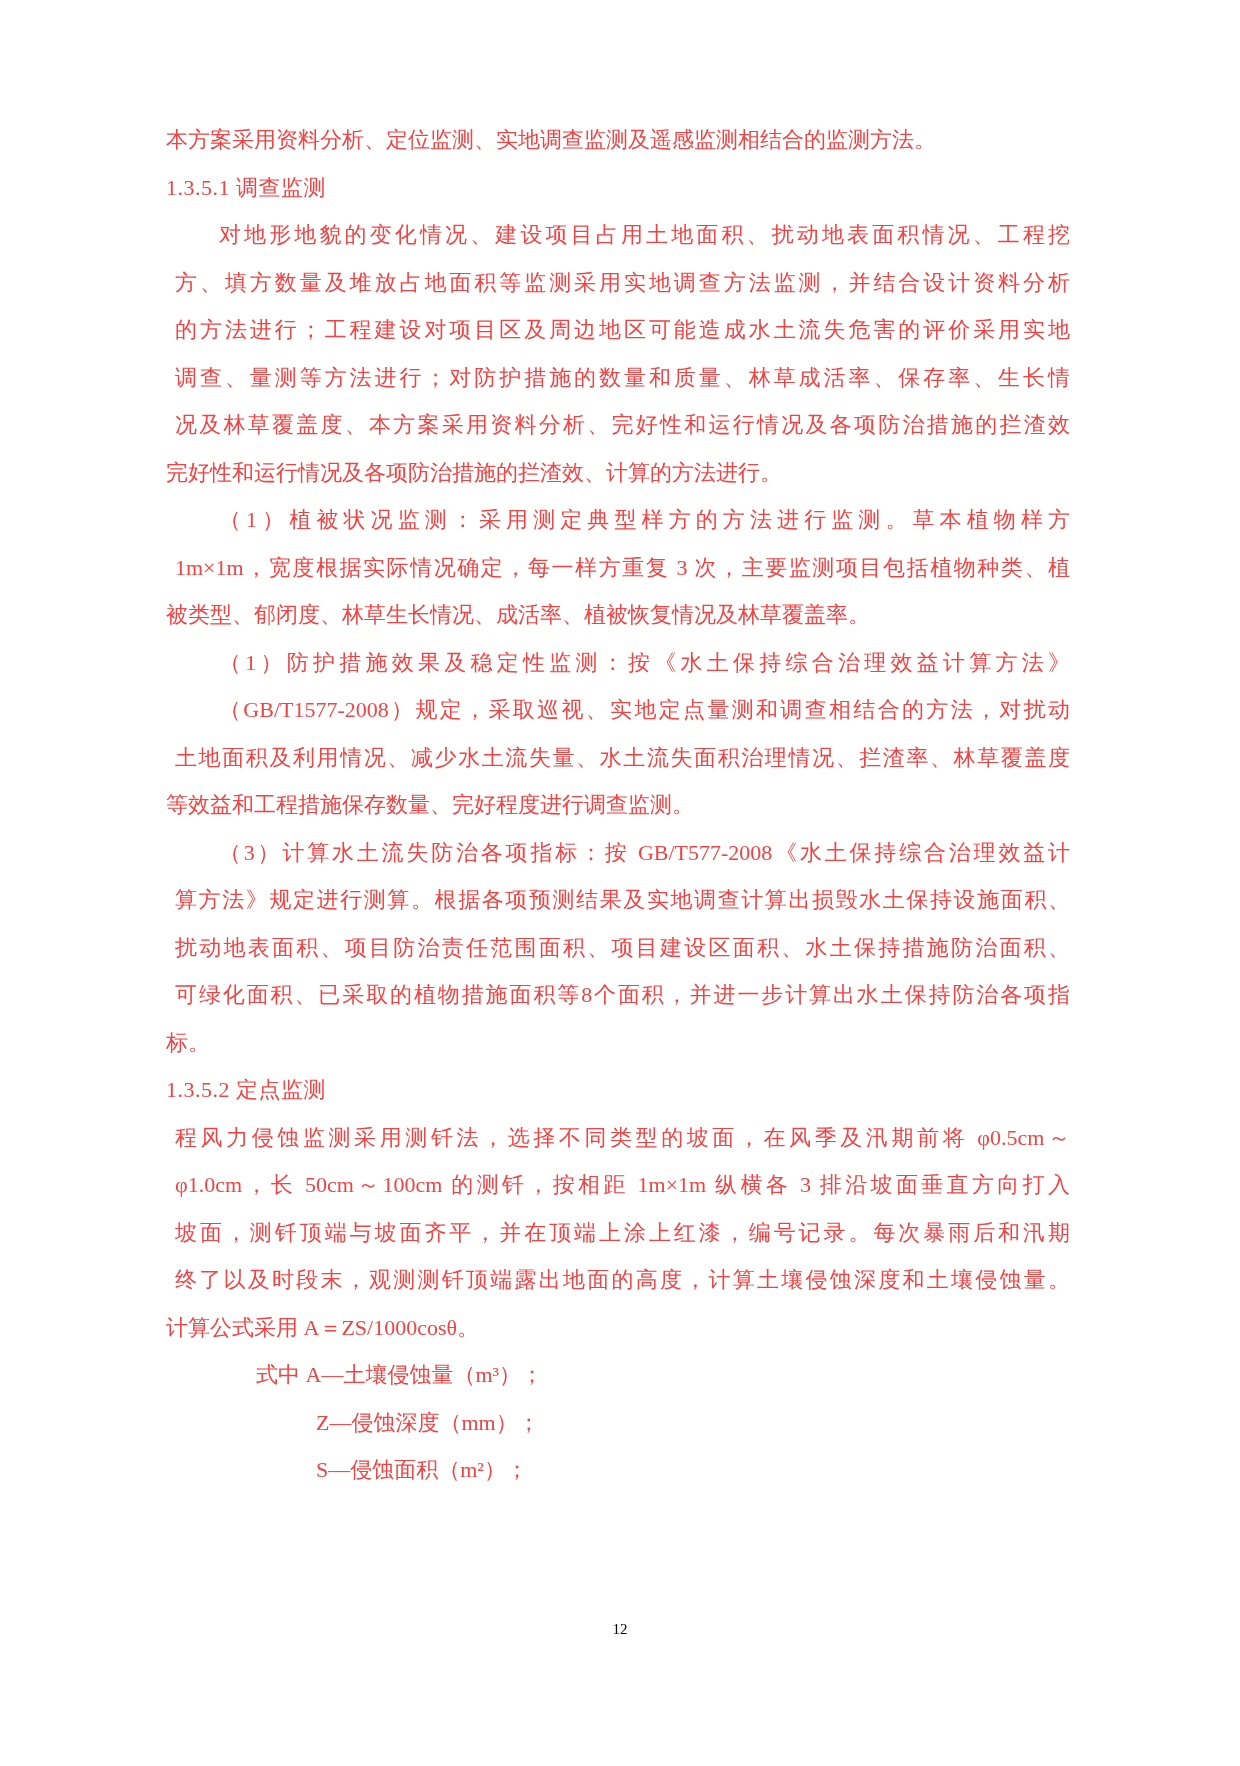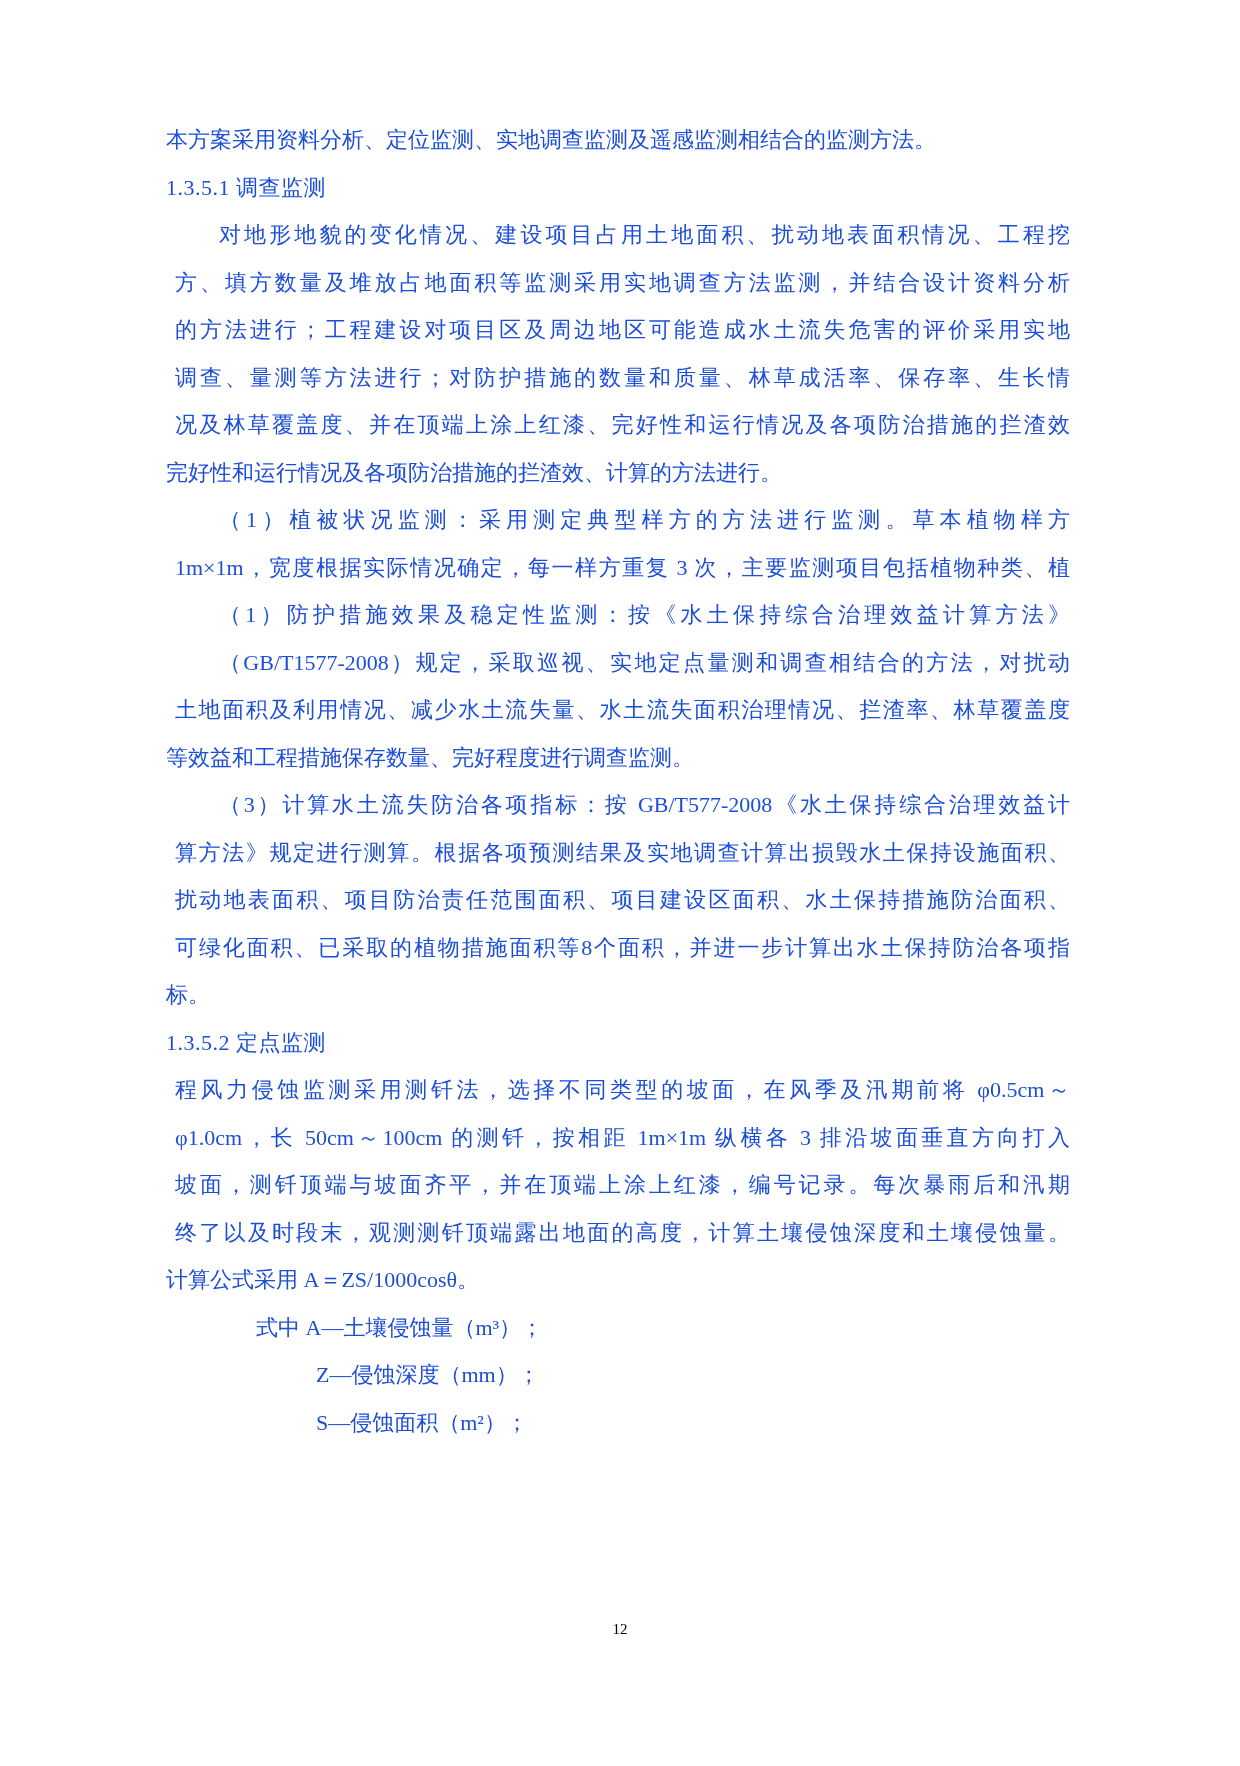--- a/index.html
+++ b/index.html
@@ -20,21 +20,21 @@
     inset: 0;
     background: #ffffff;
   }
   .doc {
     position: absolute;
     left: 166px;
     top: 116px;
     width: 904px;
     font-size: 22px;
     line-height: 47.5px;
-    color: #1d4ed8;
+    color: #ef4444;
   }
   .ln {
     height: 47.5px;
     overflow: hidden;
   }
   
   .j {
     text-align: justify;
     text-align-last: justify;
     text-justify: inter-character;
@@ -61,24 +61,25 @@
 <body>
 
 <div class="page">
   <div class="doc">
     <div class="ln">本方案采用资料分析、定位监测、实地调查监测及遥感监测相结合的监测方法。</div>
     <div class="ln heading">1.3.5.1 调查监测</div>
     <div class="ln j i2">对地形地貌的变化情况、建设项目占用土地面积、扰动地表面积情况、工程挖</div>
     <div class="ln j">方、填方数量及堆放占地面积等监测采用实地调查方法监测，并结合设计资料分析</div>
     <div class="ln j">的方法进行；工程建设对项目区及周边地区可能造成水土流失危害的评价采用实地</div>
     <div class="ln j">调查、量测等方法进行；对防护措施的数量和质量、林草成活率、保存率、生长情</div>
-    <div class="ln j">况及林草覆盖度、并在顶端上涂上红漆、完好性和运行情况及各项防治措施的拦渣效</div>
+    <div class="ln j">况及林草覆盖度、本方案采用资料分析、完好性和运行情况及各项防治措施的拦渣效</div>
     <div class="ln">完好性和运行情况及各项防治措施的拦渣效、计算的方法进行。</div>
     <div class="ln j i2">（1）植被状况监测：采用测定典型样方的方法进行监测。草本植物样方</div>
     <div class="ln j">1m×1m，宽度根据实际情况确定，每一样方重复 3 次，主要监测项目包括植物种类、植</div>
+    <div class="ln">被类型、郁闭度、林草生长情况、成活率、植被恢复情况及林草覆盖率。</div>
     <div class="ln j i2">（1）防护措施效果及稳定性监测：按《水土保持综合治理效益计算方法》</div>
     <div class="ln j i2">（GB/T1577-2008）规定，采取巡视、实地定点量测和调查相结合的方法，对扰动</div>
     <div class="ln j">土地面积及利用情况、减少水土流失量、水土流失面积治理情况、拦渣率、林草覆盖度</div>
     <div class="ln">等效益和工程措施保存数量、完好程度进行调查监测。</div>
     <div class="ln j i2">（3）计算水土流失防治各项指标：按 GB/T577-2008《水土保持综合治理效益计</div>
     <div class="ln j">算方法》规定进行测算。根据各项预测结果及实地调查计算出损毁水土保持设施面积、</div>
     <div class="ln j">扰动地表面积、项目防治责任范围面积、项目建设区面积、水土保持措施防治面积、</div>
     <div class="ln j">可绿化面积、已采取的植物措施面积等8个面积，并进一步计算出水土保持防治各项指</div>
     <div class="ln">标。</div>
     <div class="ln heading">1.3.5.2 定点监测</div>

